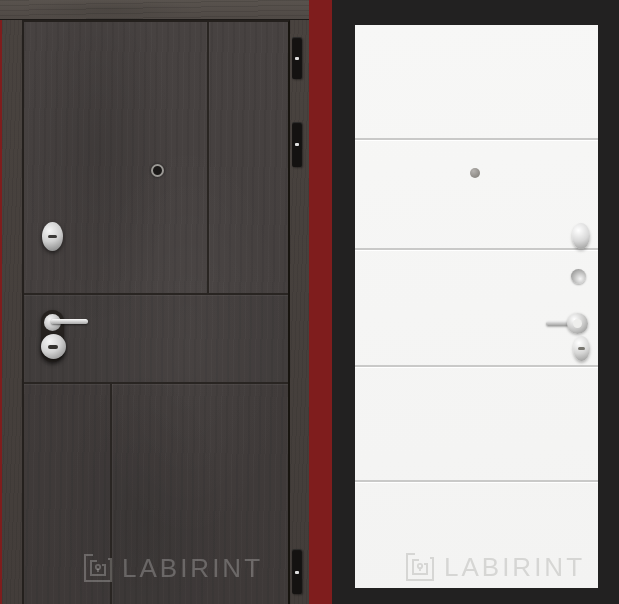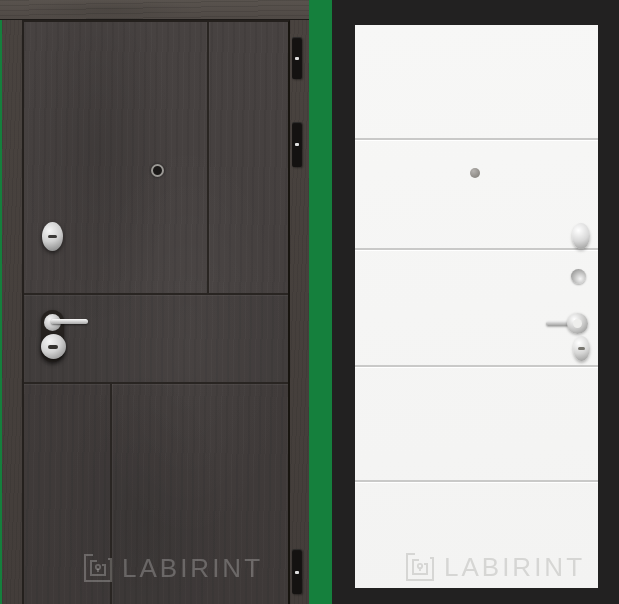--- a/index.html
+++ b/index.html
@@ -3,21 +3,21 @@
 <meta charset="utf-8">
 <style>
   :root{
     --left-leaf:#474241; --left-lintel:#59534e; --left-jamb:#49433f;
     --left-seam:#292522; --left-logo:rgba(255,255,255,0.24); --hinge:#141211;
     --right-frame:#222121; --right-panel:#f6f6f5; --right-groove:#c9c9c8;
     --right-logo:#d6d6d4; --chrome-light:#f4f4f4; --chrome-dark:#8e8e8e;
   }
   html,body{margin:0;padding:0;}
   body{font-family:"Liberation Sans",sans-serif;background:#ffffff;}
-  .stage{position:relative;width:619px;height:604px;background:#15803d;overflow:hidden;}
+  .stage{position:relative;width:619px;height:604px;background:#7f1d1d;overflow:hidden;}
   .stage *{position:absolute;box-sizing:border-box;}
 
   
   .door-left{left:0;top:0;width:330px;height:604px;}
   .lintel{left:0;top:0;width:309px;height:20px;border-bottom:1px solid #1c1917;
     background:
       repeating-linear-gradient(179deg, rgba(0,0,0,0.10) 0 1px, transparent 1px 5px),
       radial-gradient(ellipse 120px 14px at 35% 50%, rgba(0,0,0,0.10), transparent 75%),
       linear-gradient(var(--left-lintel), #4f4945);}
   .jamb{top:20px;height:584px;

